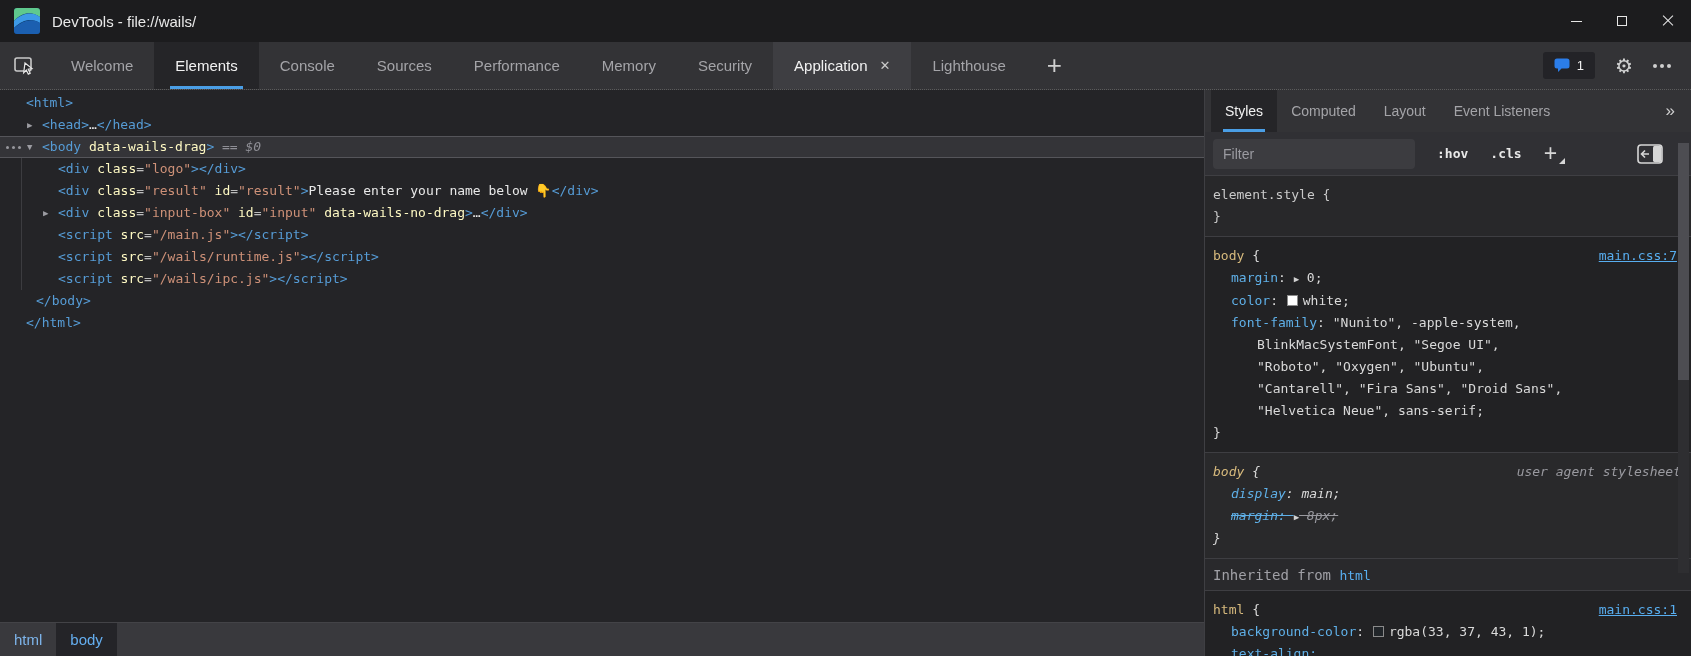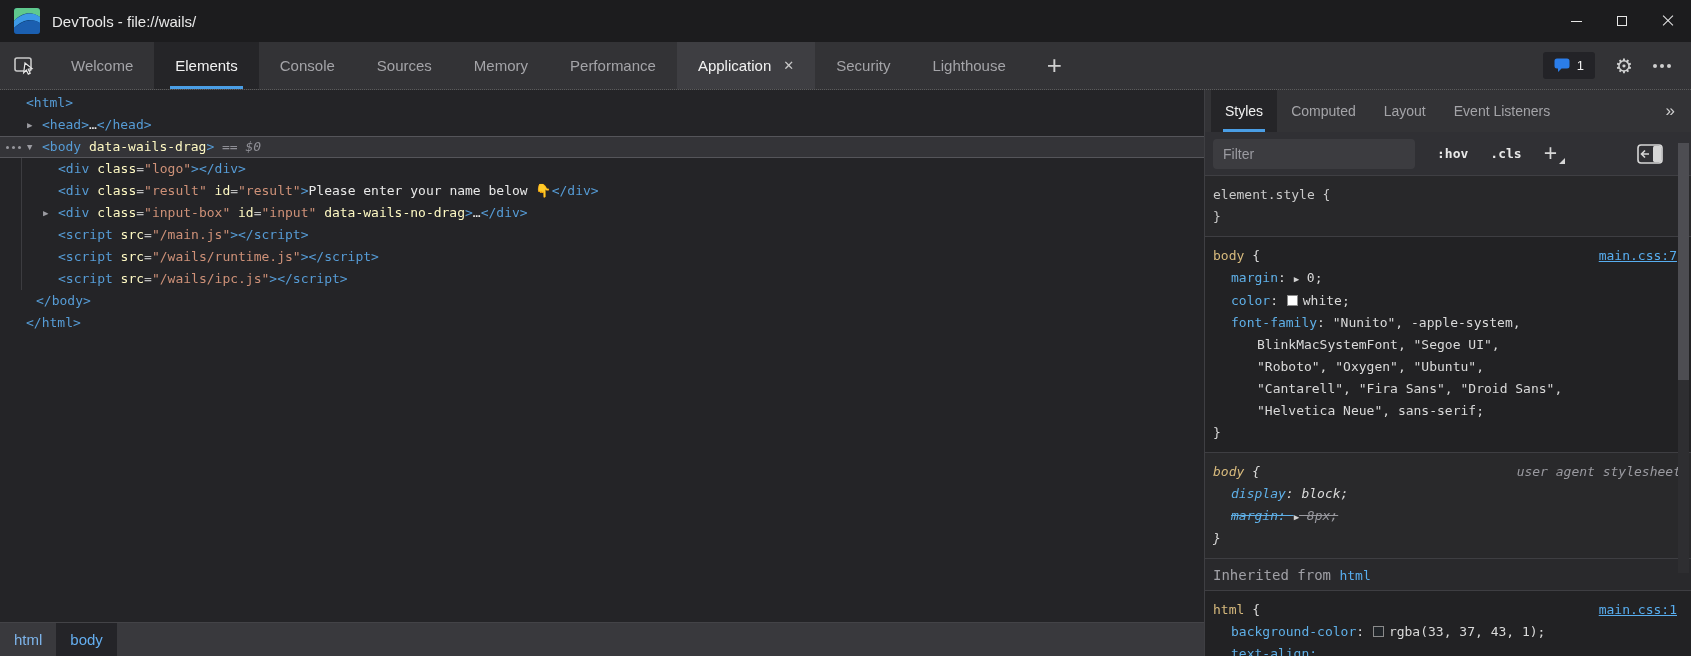--- a/index.html
+++ b/index.html
@@ -135,31 +135,31 @@
       <div class="tab active">
         <span>Elements</span>
       </div>
       <div class="tab">
         <span>Console</span>
       </div>
       <div class="tab">
         <span>Sources</span>
       </div>
       <div class="tab">
+        <span>Performance</span>
+      </div>
+      <div class="tab">
         <span>Memory</span>
       </div>
       <div class="tab">
-        <span>Performance</span>
+        <span>Security</span>
       </div>
       <div class="tab open">
         <span>Application</span>
         <span class="tab-close">✕</span>
-      </div>
-      <div class="tab">
-        <span>Security</span>
       </div>
       <div class="tab">
         <span>Lighthouse</span>
       </div>
     </div>
   <div class="newtab-btn">+</div>
   <div class="tabbar-right">
     <div class="issues-badge">
       <svg width="16" height="15" viewBox="0 0 16 15">
         <path d="M3 0.5 h10 a2.5 2.5 0 0 1 2.5 2.5 v5 a2.5 2.5 0 0 1 -2.5 2.5 h-5.5 l-3.5 3.5 v-3.5 h-1 a2.5 2.5 0 0 1 -2.5 -2.5 v-5 a2.5 2.5 0 0 1 2.5 -2.5 z" fill="#2b7de9"></path>
@@ -230,21 +230,21 @@
           <div class="srow" style="padding-left: 26px;"><span class="pn">color</span><span class="pu">: </span><span class="swatch" style="background: rgb(255, 255, 255);"></span><span class="pv">white;</span></div>
           <div class="srow" style="padding-left: 26px;"><span class="pn">font-family</span><span class="pu">: </span><span class="pv">"Nunito", -apple-system,</span></div>
           <div class="srow" style="padding-left: 52px;"><span class="pv">BlinkMacSystemFont, "Segoe UI",</span></div>
           <div class="srow" style="padding-left: 52px;"><span class="pv">"Roboto", "Oxygen", "Ubuntu",</span></div>
           <div class="srow" style="padding-left: 52px;"><span class="pv">"Cantarell", "Fira Sans", "Droid Sans",</span></div>
           <div class="srow" style="padding-left: 52px;"><span class="pv">"Helvetica Neue", sans-serif;</span></div>
           <div class="srow" style="padding-left: 8px;"><span class="pu">}</span></div>
         </div>
         <div class="sec italic" style="background: rgb(41, 41, 43);">
           <div class="srow" style="padding-left: 8px;"><span class="sel">body</span><span class="pu"> {</span><span class="ua-meta">user agent stylesheet</span></div>
-          <div class="srow" style="padding-left: 26px;"><span class="pn">display</span><span class="pu">: </span><span class="pv">block;</span></div>
+          <div class="srow" style="padding-left: 26px;"><span class="pn">display</span><span class="pu">: </span><span class="pv">main;</span></div>
           <div class="srow" style="padding-left: 26px;"><span class="pn strike">margin: </span><span class="p-arrow">▶</span><span class="pv2 strike"> 8px;</span></div>
           <div class="srow" style="padding-left: 8px;"><span class="pu">}</span></div>
         </div>
         <div class="sec-header"><span>Inherited from </span><span class="html-link">html</span></div>
         <div class="sec" style="background: rgb(34, 34, 36);">
           <div class="srow" style="padding-left: 8px;"><span class="sel">html</span><span class="pu"> {</span><span class="slink mono">main.css:1</span></div>
           <div class="srow" style="padding-left: 26px;"><span class="pn">background-color</span><span class="pu">: </span><span class="swatch" style="background: rgb(33, 37, 41);"></span><span class="pv">rgba(33, 37, 43, 1);</span></div>
           <div class="srow" style="padding-left: 26px;"><span class="pn">text-align:</span></div>
         </div>
       </div>

